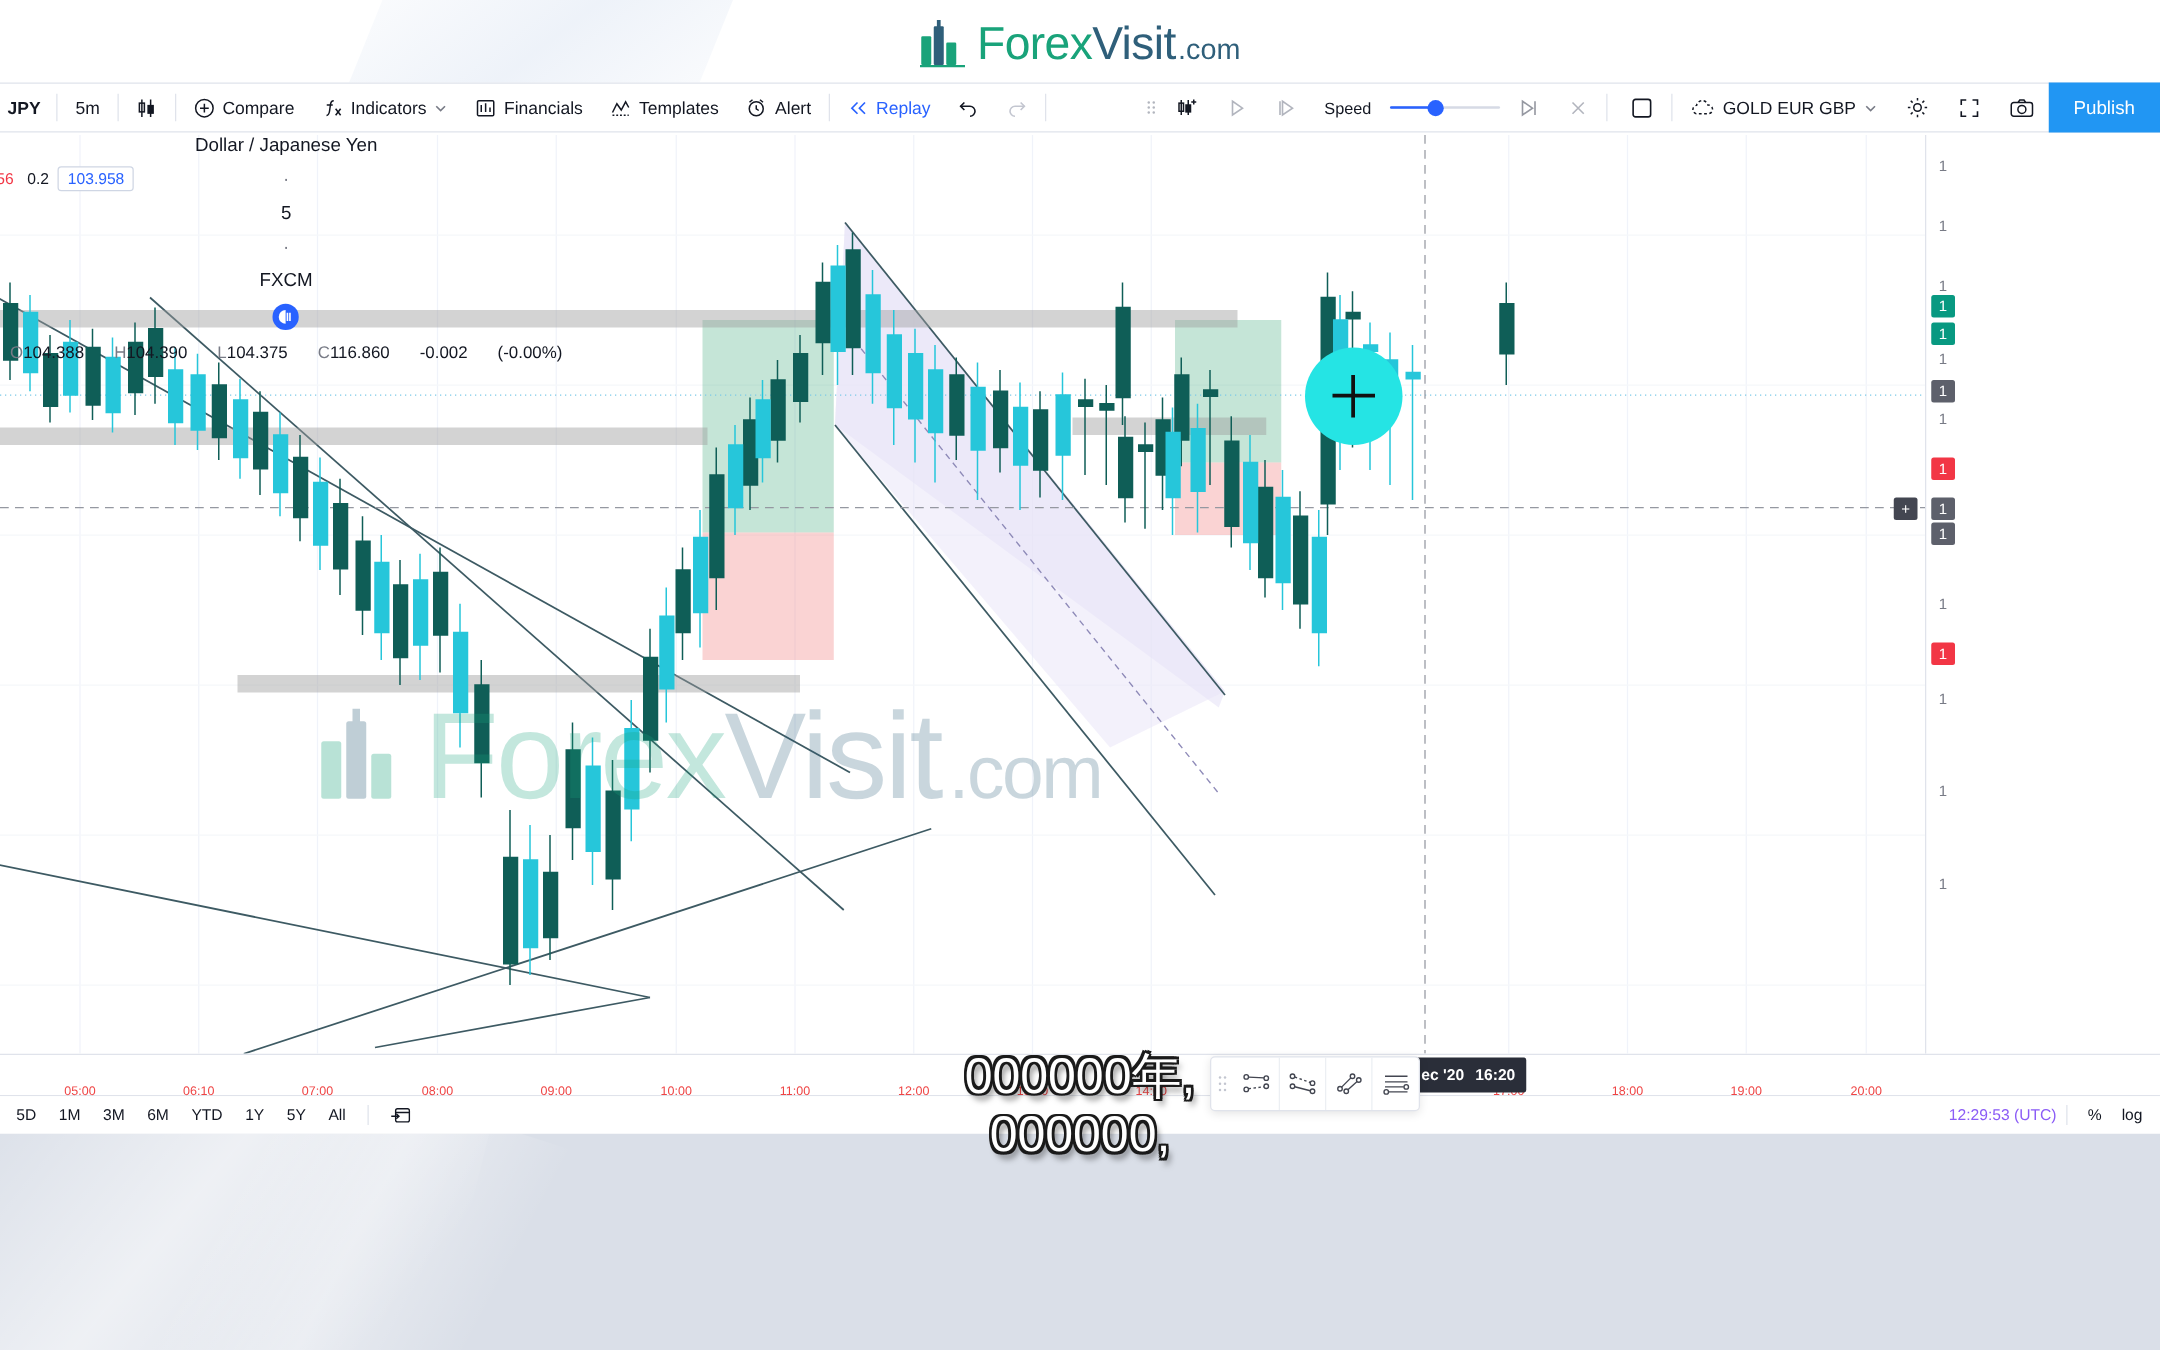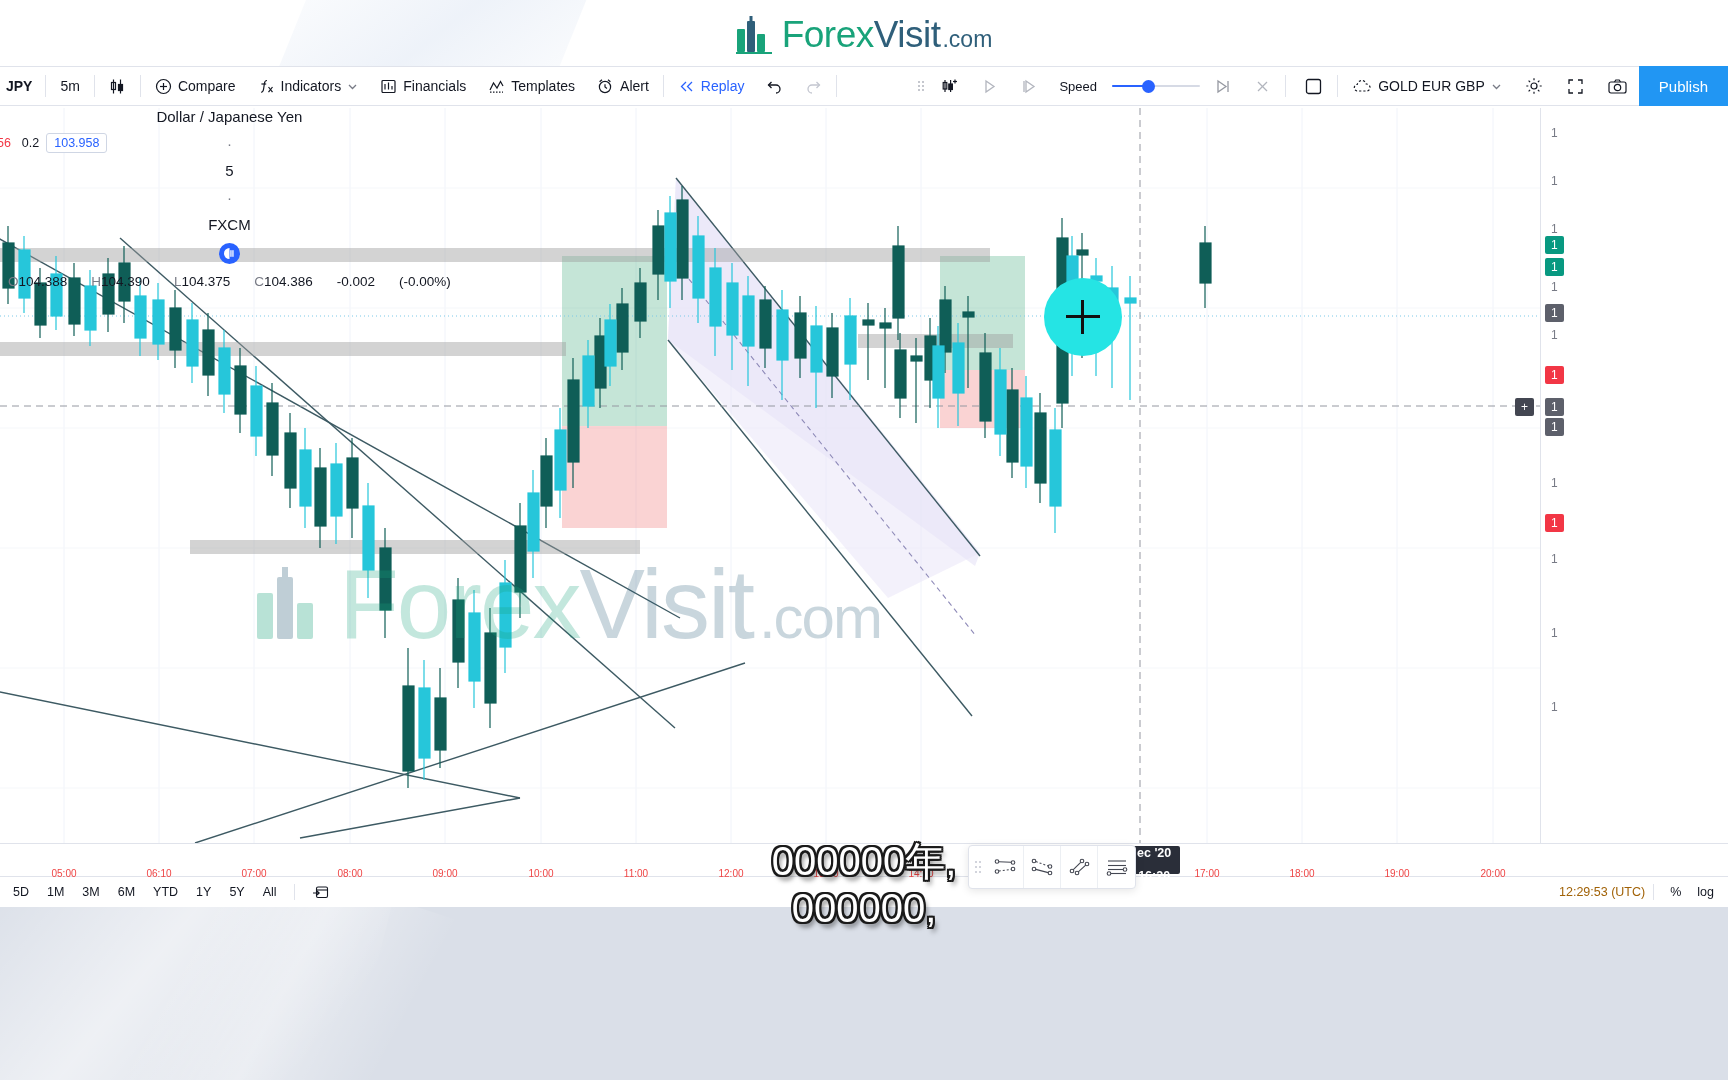--- a/index.html
+++ b/index.html
@@ -130,21 +130,21 @@
     position: absolute; top: 843px; left: 0; width: 1728px; height: 34px;
     border-top: 1px solid #e0e3eb; border-bottom: 1px solid #e0e3eb; background: #fff;
   }
   .time-label {
     position: absolute; top: 24px; transform: translateX(-50%);
     font-size: 10px; color: #ef4444; white-space: nowrap;
   }
   .time-tooltip {
     position: absolute; top: 2px; height: 28px; display: flex; align-items: center;
     gap: 9px; background: #2a2e39; color: #fff; font-size: 12.5px;
-    padding: 0 9px; border-radius: 2px; z-index: 7; font-weight: 600; flex-direction: column;
+    padding: 0 9px; border-radius: 2px; z-index: 7; font-weight: 600;
   }
 
   
   .tools-popup {
     position: absolute; top: 845px; left: 968px; height: 44px;
     background: #fff; border: 1px solid #e0e3eb; border-radius: 4px;
     display: flex; align-items: center; box-shadow: 0 2px 8px rgba(0,0,0,.10); z-index: 9;
   }
   .tools-popup .tool {
     width: 37px; height: 42px; display: flex; align-items: center; justify-content: center;
@@ -154,21 +154,21 @@
   .tools-grip { padding: 0 6px; display: flex; flex-direction: column; gap: 3px; }
   .tools-grip .grip-row i { width: 2px; height: 2px; background: #c3c6d0; border-radius: 50%; display: block; }
 
   
   .status-bar {
     position: absolute; top: 877px; left: 0; width: 1728px; height: 30px;
     background: #fff; display: flex; align-items: center; font-size: 12.5px; color: #131722;
   }
   .range-btn { padding: 3px 9px; cursor: pointer; border-radius: 3px; color: #131722; }
   .st-sep { width: 1px; height: 16px; background: #e0e3eb; margin: 0 8px; }
-  .st-time { color: #a16207; margin-left: 28px; }
+  .st-time { color: #8b5cf6; margin-left: 28px; }
   .st-tog { padding: 3px 8px; cursor: pointer; color: #131722; }
 
   
   .subtitle {
     position: absolute; left: 0; top: 838px; width: 1728px;
     text-align: center; z-index: 12; pointer-events: none;
   }
   .sub-line {
     font-size: 40px; color: #ffffff; font-weight: 400; line-height: 1.18;
     text-shadow:
@@ -465,21 +465,21 @@
         <circle cx="6.5" cy="6.5" r="6.5" fill="#2962ff"></circle>
         <path d="M6.5 1 A5.5 5.5 0 0 0 6.5 12 Z" fill="#fff"></path>
         <rect x="7.3" y="3.2" width="1.3" height="6.6" fill="#fff"></rect>
         <rect x="9.3" y="3.2" width="1.3" height="6.6" fill="#fff"></rect>
       </svg>
     </span>
     <span class="ohlc">
       <span><b>O</b><span>104.388</span></span>
       <span><b>H</b><span>104.390</span></span>
       <span><b>L</b><span>104.375</span></span>
-      <span><b>C</b><span>104.386</span></span>
+      <span><b>C</b><span>116.860</span></span>
       <span>-0.002</span>
       <span>(-0.00%)</span>
     </span>
   </div>
 
   <div class="ind-row">
     <span class="ind-pill-red">956</span>
     <span class="ind-plain">0.2</span>
     <span class="ind-pill-blue">103.958</span>
   </div>

